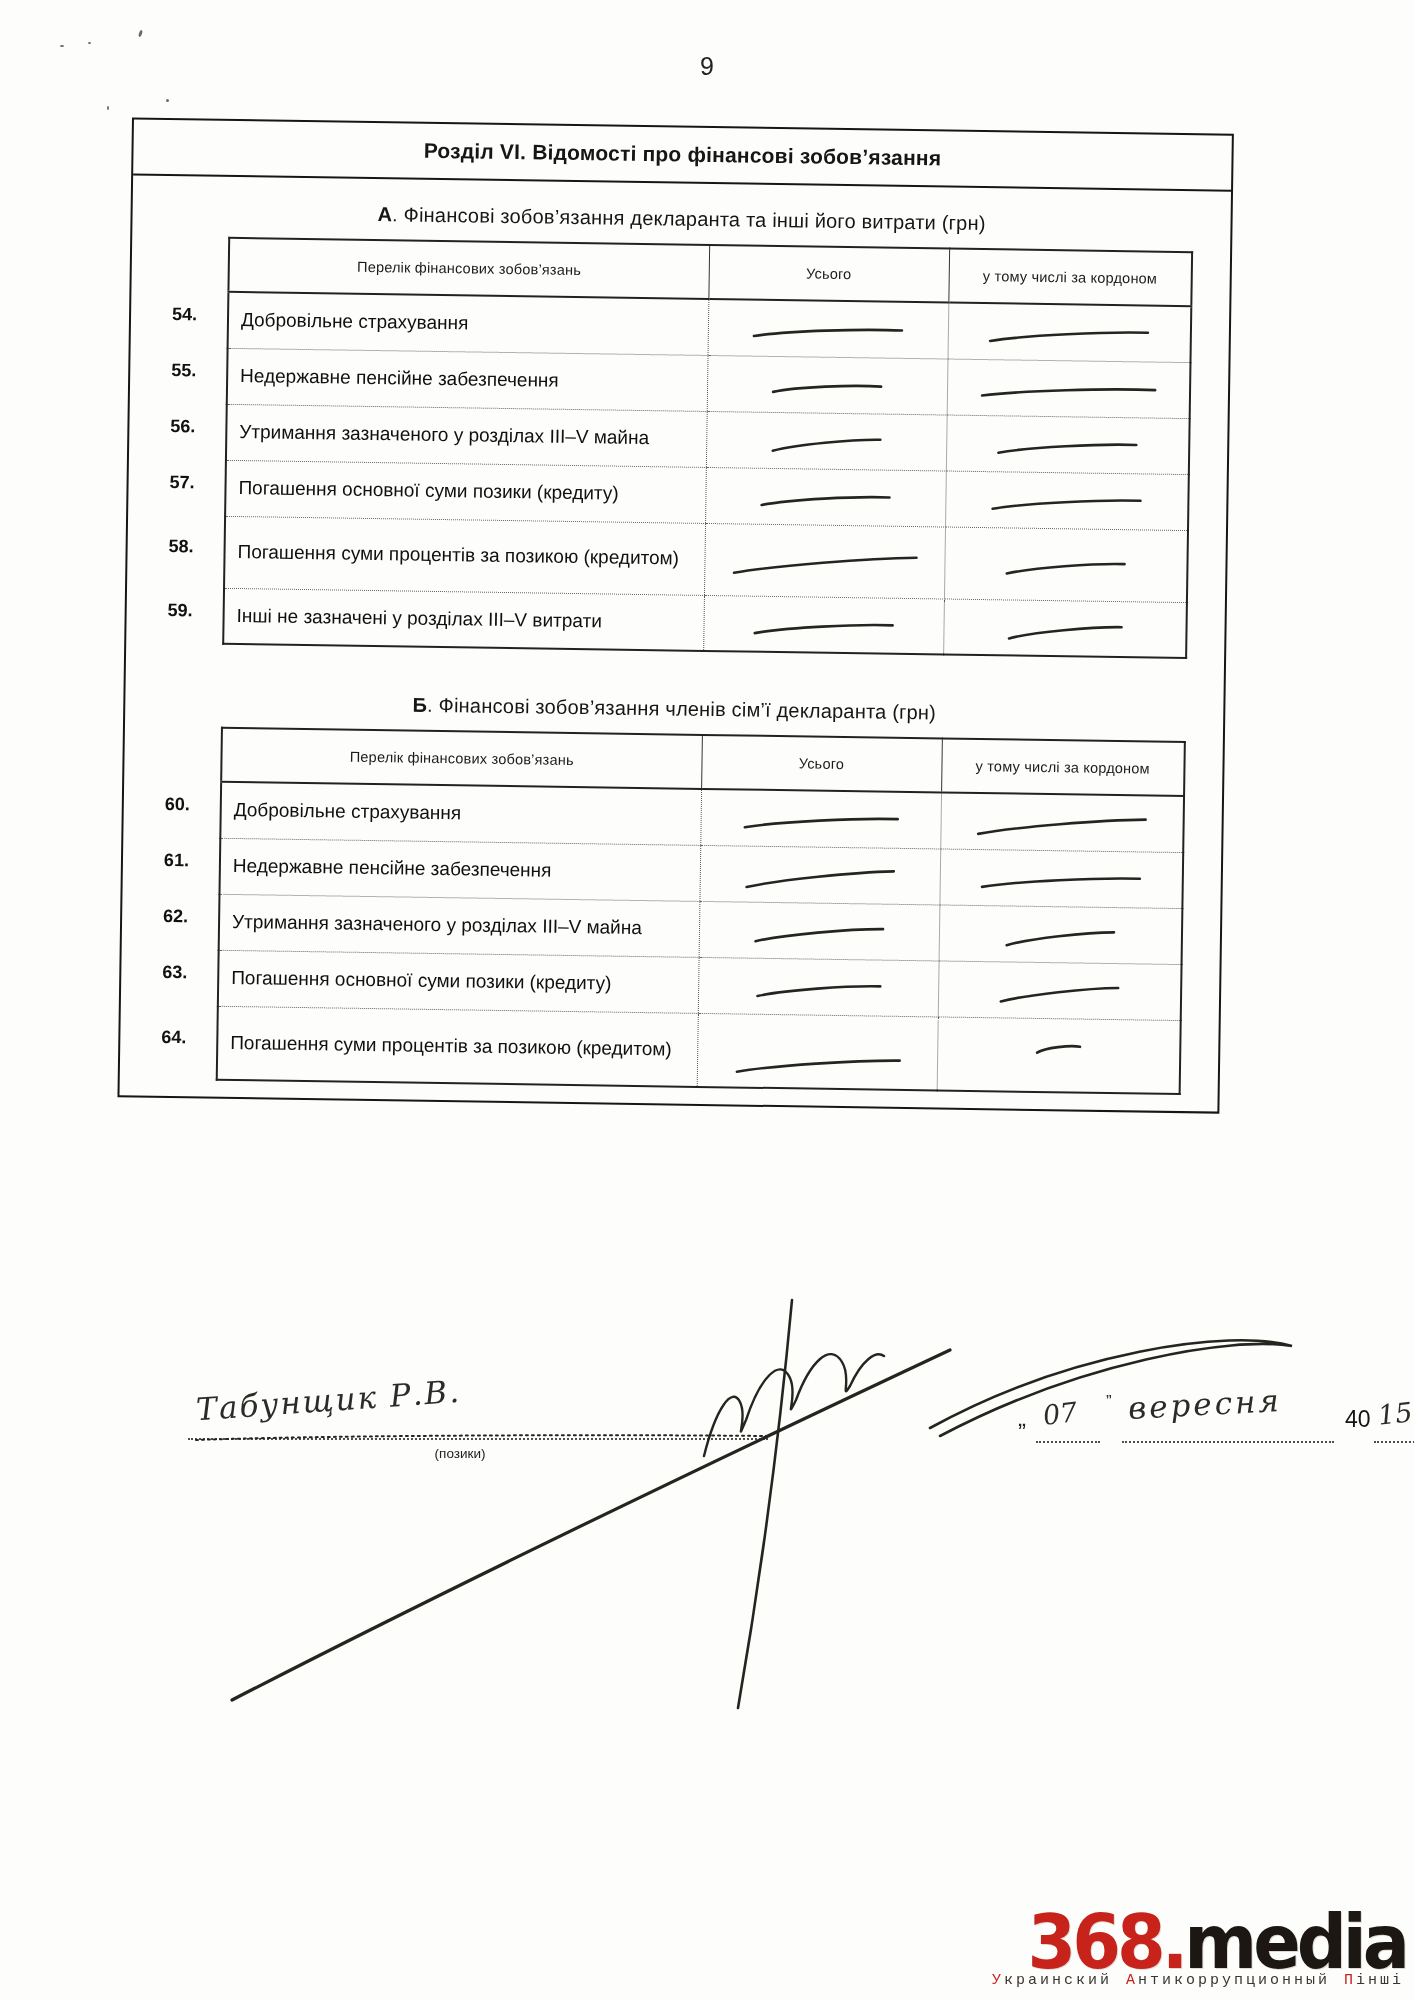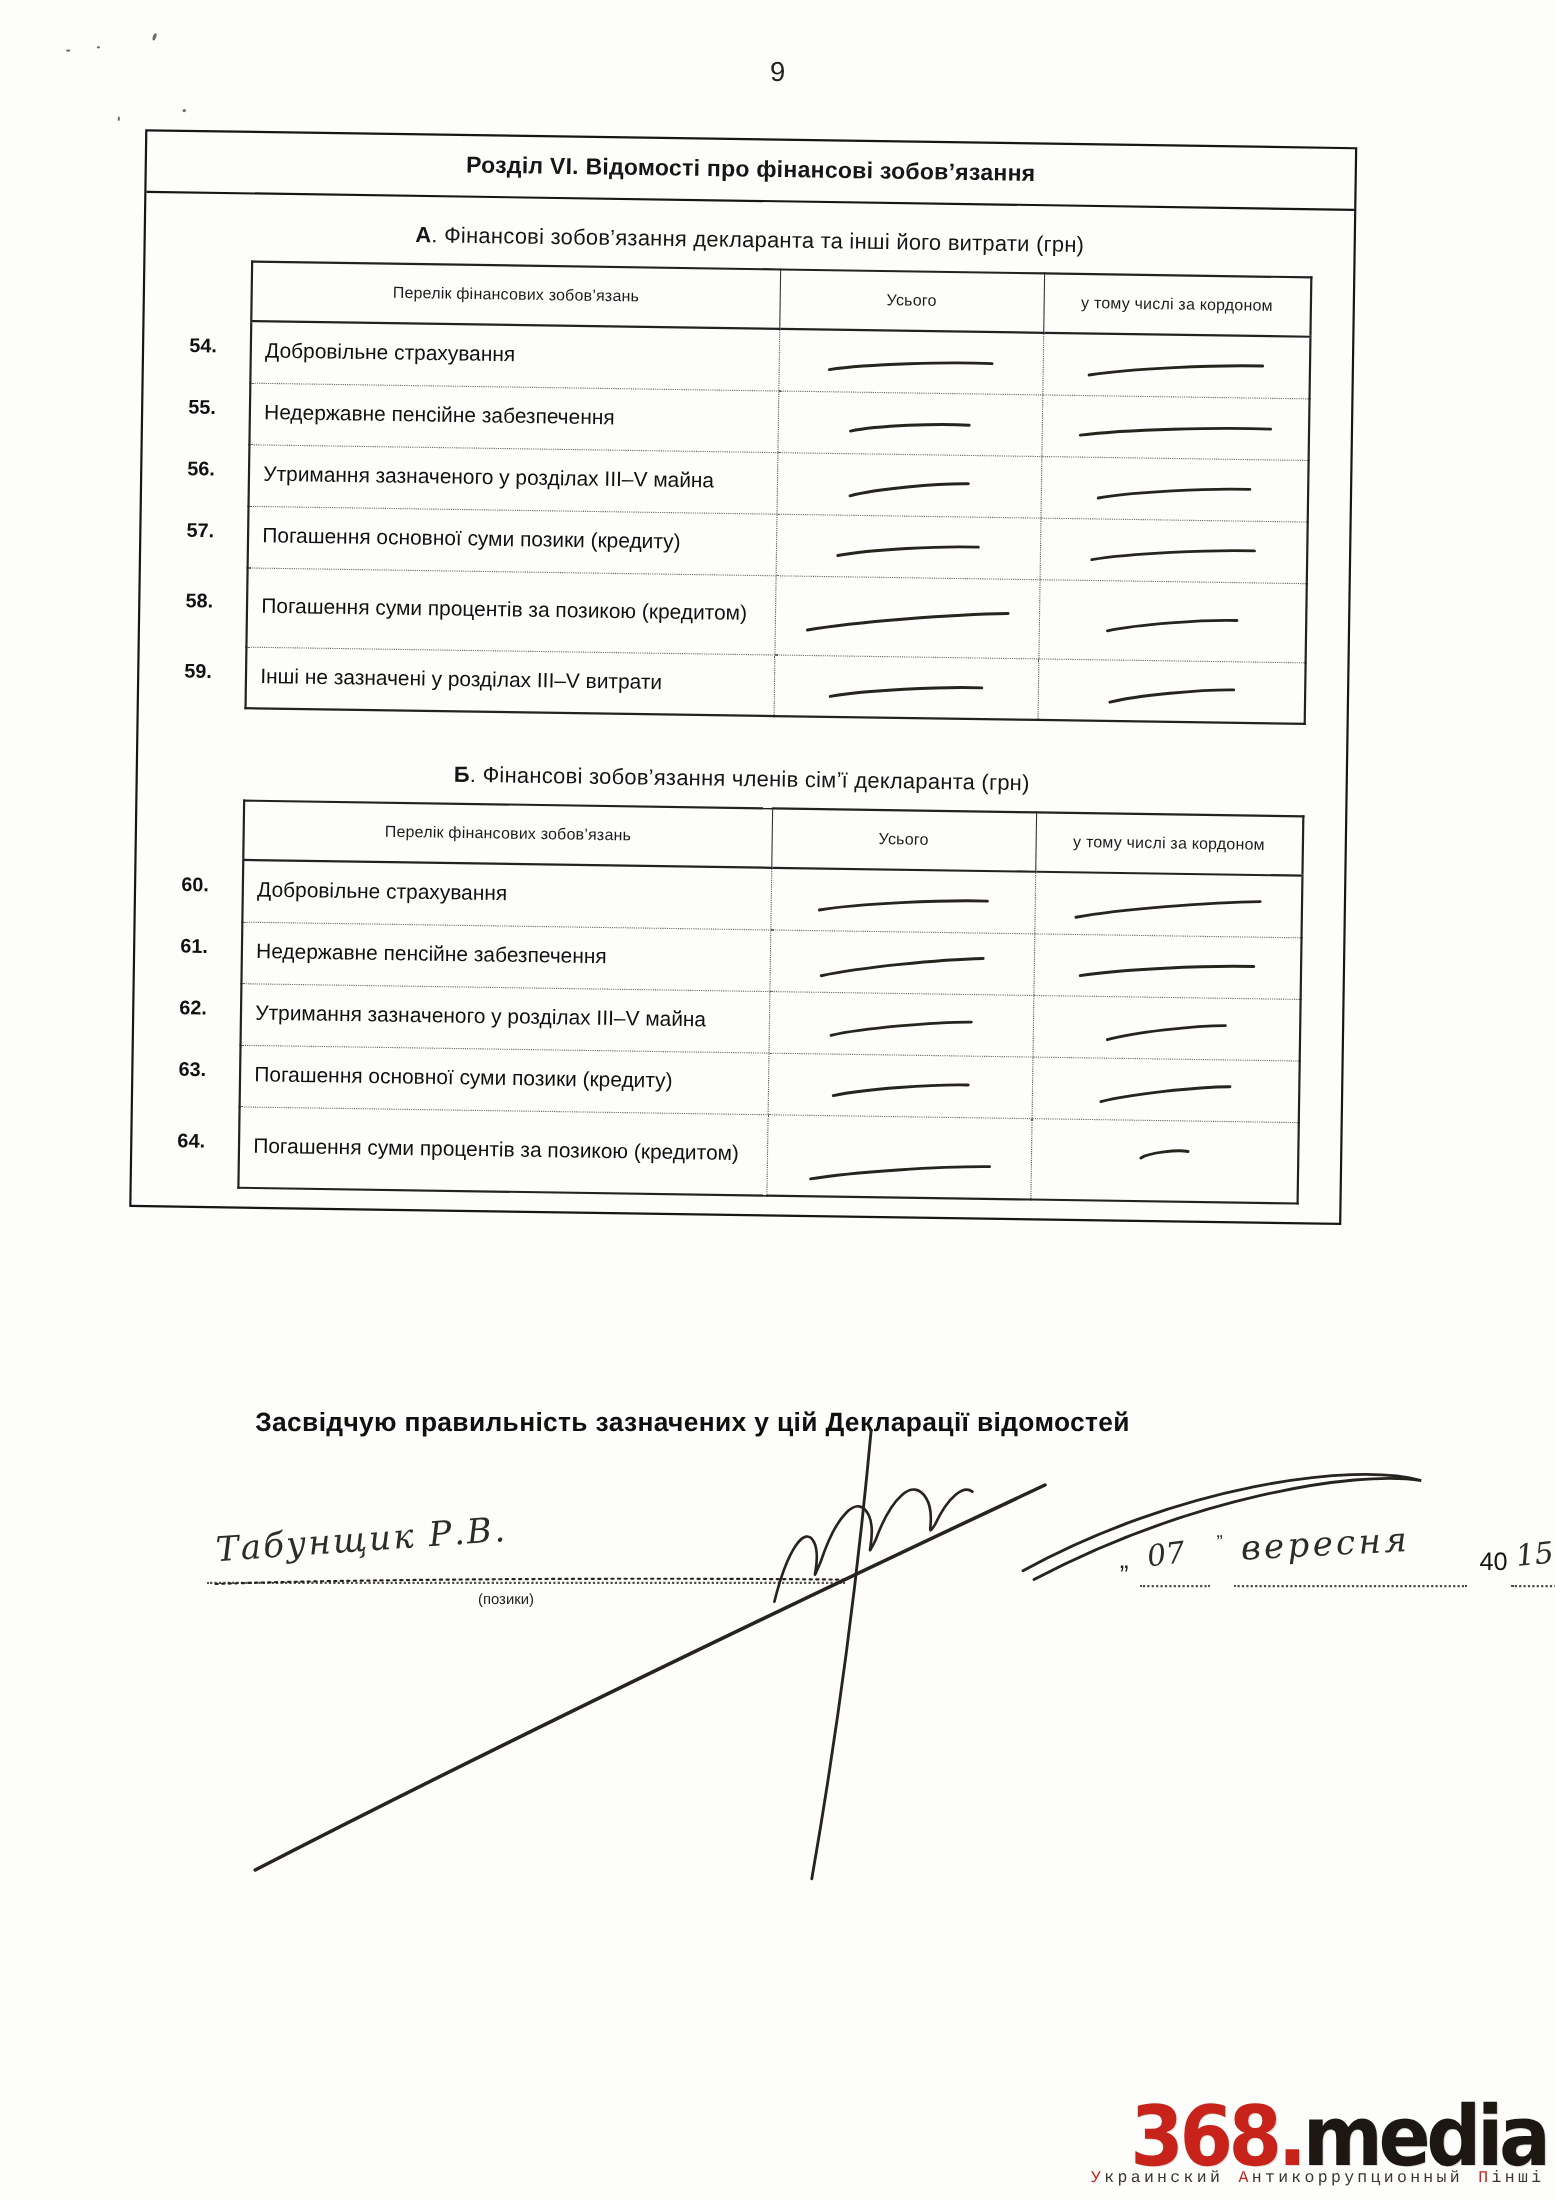--- a/index.html
+++ b/index.html
@@ -282,21 +282,20 @@
                 <td class="val"><svg width="55" height="24" viewBox="0 0 55 24" style="transform:rotate(-2deg) translateY(-10px)" aria-label="—">
                     <path class="hand-stroke" stroke-width="2.6" d="M 6 19 C 14 14, 40 12, 49 14"></path>
                   </svg></td>
               </tr>
             </tbody>
           </table>
         </div>
       </div>
   </div>
 
-  <div class="statement">Засвідчую правильність зазначених у цій Декларації відомостей</div>
 
   <div class="sig-name">Табунщик Р.В.</div>
   <div class="dotline sig-line"></div>
   <div class="sig-caption">(позики)</div>
 
   <div class="q-open">„</div>
   <div class="day-hand">07</div>
   <div class="dotline day-line"></div>
   <div class="q-close">”</div>
   <div class="month-hand">вересня</div>

